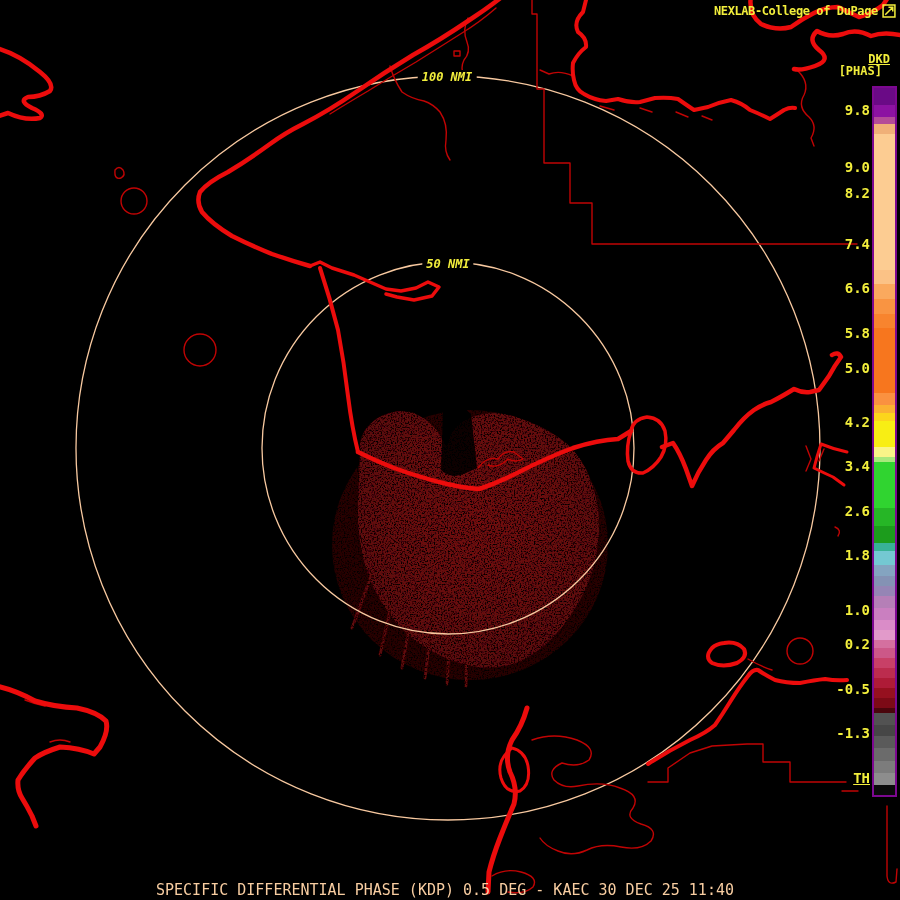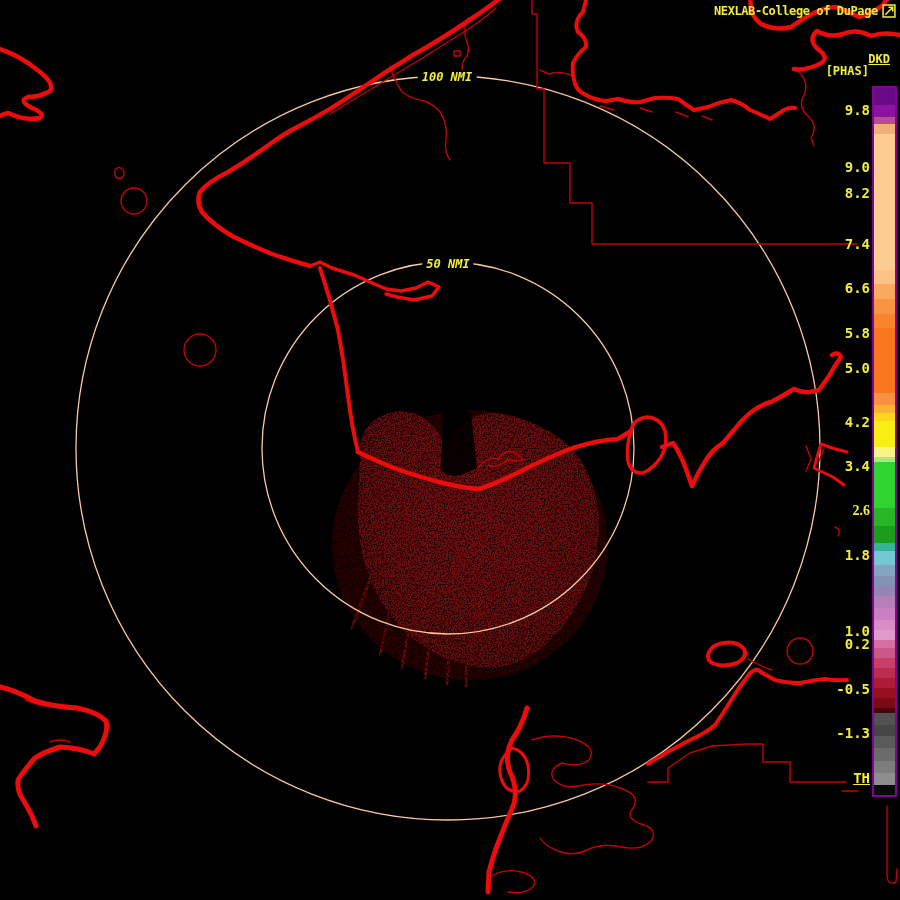--- a/index.html
+++ b/index.html
@@ -18,21 +18,21 @@
   .ringc{fill:none;stroke:var(--ring-cream);stroke-width:1.3;}
   .streak{stroke:#5e0809;stroke-width:3;stroke-linecap:round;}
   .ring-label{position:absolute;transform:translateX(-50%);background:#000;padding:0 4px;
     color:var(--label-yellow);font:bold italic 12px "DejaVu Sans Mono","Liberation Mono",monospace;
     letter-spacing:0px;white-space:nowrap;}
   .brand{position:absolute;left:714px;top:4px;color:var(--label-yellow);
     font:bold 12px "DejaVu Sans Mono","Liberation Mono",monospace;letter-spacing:-0.4px;
     display:flex;align-items:center;gap:4px;white-space:nowrap;}
   .prod-id{position:absolute;right:10px;top:52px;color:var(--label-yellow);
     font:bold 12px "DejaVu Sans Mono","Liberation Mono",monospace;text-decoration:underline;}
-  .prod-phase{position:absolute;right:31px;top:64px;color:var(--label-yellow);
+  .prod-phase{position:absolute;right:18px;top:64px;color:var(--label-yellow);
     font:bold 12px "DejaVu Sans Mono","Liberation Mono",monospace;}
   .colorbar{position:absolute;left:872px;top:86px;width:21px;height:707px;
     border:2px solid var(--colorbar-border);background:#000;}
   .colorbar .seg{width:100%;}
   .cb-label{position:absolute;right:30px;width:60px;text-align:right;
     color:var(--label-yellow);font:bold 14px "DejaVu Sans Mono","Liberation Mono",monospace;
     line-height:14px;}
   .caption{position:absolute;left:156px;top:881px;color:var(--caption-cream);
     font:15px "DejaVu Sans Mono","Liberation Mono",monospace;letter-spacing:0;white-space:nowrap;}
   .flag-icon{flex:0 0 auto;}
@@ -181,22 +181,23 @@
   <div id="cb-labels">
       <div class="cb-label" style="top: 103px;">9.8</div>
       <div class="cb-label" style="top: 147.5px; margin-top: 12px;">9.0</div>
       <div class="cb-label" style="top: 186px;">8.2</div>
       <div class="cb-label" style="top: 236.5px;">7.4</div>
       <div class="cb-label" style="top: 281px;">6.6</div>
       <div class="cb-label" style="top: 325.5px;">5.8</div>
       <div class="cb-label" style="top: 361px;">5.0</div>
       <div class="cb-label" style="top: 414.5px;">4.2</div>
       <div class="cb-label" style="top: 459px;">3.4</div>
-      <div class="cb-label" style="top: 503.5px; font-family: Liberation Serif, serif;">2.6</div>
+      <div class="cb-label" style="top: 503.5px;">2.6</div>
       <div class="cb-label" style="top: 548px;">1.8</div>
-      <div class="cb-label" style="top: 624px;">1.0</div>
+      <div class="cb-label" style="top: 603px;">1.0</div>
       <div class="cb-label" style="top: 637px;">0.2</div>
       <div class="cb-label" style="top: 681.5px;">-0.5</div>
       <div class="cb-label" style="top: 726px;">-1.3</div>
       <div class="cb-label" style="top: 770.5px; text-decoration: underline;">TH</div>
     </div>
 
+  <div class="caption">SPECIFIC DIFFERENTIAL PHASE (KDP) 0.5 DEG - KAEC 30 DEC 25 11:40</div>
 </div>
 
 </body></html>

